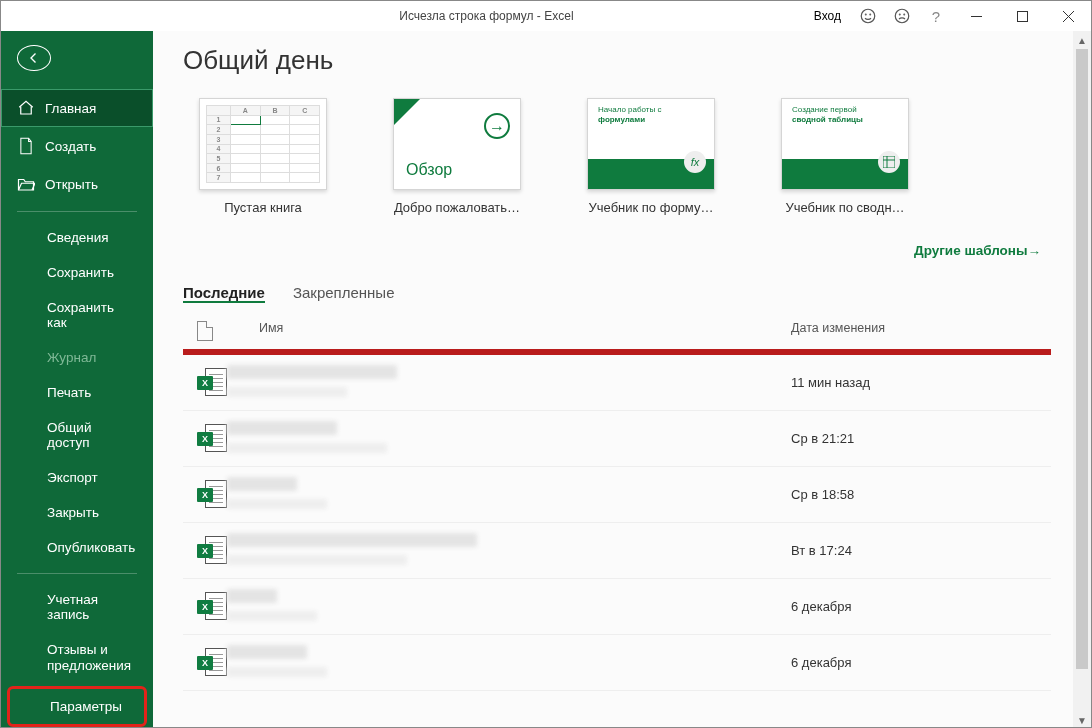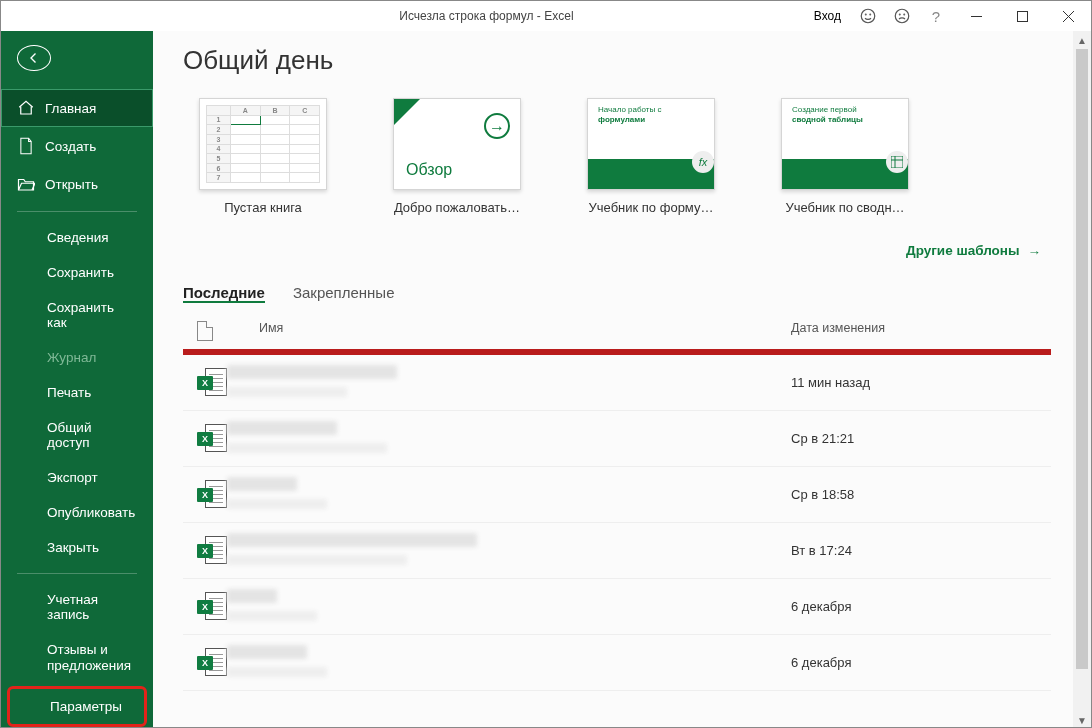--- a/index.html
+++ b/index.html
@@ -45,23 +45,23 @@
 .mini-grid th { background: #f5f5f5; }
 .mini-grid .sel { border: 1.5px solid #0f7b3e; }
 
 .tpl-thumb.welcome .band { position: absolute; top: 0; left: 0; width: 0; height: 0; border-top: 26px solid #0f7b3e; border-right: 26px solid transparent; }
 .tpl-thumb.welcome .band::after { content: ''; }
 .tpl-thumb.welcome .arrow { position: absolute; top: 14px; right: 10px; width: 26px; height: 26px; border: 2px solid #0f7b3e; border-radius: 50%; display: flex; align-items: center; justify-content: center; color: #0f7b3e; font-size: 16px; }
 .tpl-thumb.welcome .title-t { position: absolute; bottom: 10px; left: 12px; font-size: 16px; color: #0f7b3e; }
 
 .tpl-thumb.green .top { position: absolute; top: 6px; left: 10px; right: 10px; font-size: 8px; line-height: 1.2; color: #0f7b3e; }
 .tpl-thumb.green .bottom { position: absolute; bottom: 0; left: 0; right: 0; height: 30px; background: #0f7b3e; }
-.tpl-thumb.green .circ { position: absolute; bottom: 16px; right: 0; width: 22px; height: 22px; background: #eee; border-radius: 50%; display: flex; align-items: center; justify-content: center; font-size: 11px; font-style: italic; color: #0f7b3e; }
-
-.more-link { text-align: right; color: #0f7b3e; font-size: 13.5px; font-weight: 600; margin-bottom: 26px; padding-right: 10px; display: flex; justify-content: flex-end; align-items: center; gap: 8px; }
+.tpl-thumb.green .circ { position: absolute; bottom: 16px; right: 8px; width: 22px; height: 22px; background: #eee; border-radius: 50%; display: flex; align-items: center; justify-content: center; font-size: 11px; font-style: italic; color: #0f7b3e; }
+
+.more-link { text-align: right; color: #0f7b3e; font-size: 13.5px; font-weight: 600; margin-bottom: 26px; padding-right: 10px; display: flex; justify-content: flex-end; align-items: center; gap: 0; }
 
 .tabs { display: flex; gap: 28px; border-bottom: none; margin-bottom: 8px; }
 .tab { font-size: 15px; color: #555; padding-bottom: 0; cursor: pointer; }
 .tab.active { color: #222; font-weight: 600; border-bottom: 2px solid #0f7b3e; }
 
 .file-header { display: flex; padding: 10px 0 8px 14px; font-size: 12.5px; color: #555; border-bottom: 6px solid #b91c1c; }
 .file-header .col-name { flex: 1; padding-left: 40px; }
 .file-header .col-date { width: 260px; }
 .file-header .ico-col { width: 22px; }
 
@@ -173,24 +173,24 @@
     <div class="side-item textonly">
         <span>Печать</span>
       </div>
     <div class="side-item textonly">
         <span>Общий доступ</span>
       </div>
     <div class="side-item textonly">
         <span>Экспорт</span>
       </div>
     <div class="side-item textonly">
+        <span>Закрыть</span>
+      </div>
+    <div class="side-item textonly">
         <span>Опубликовать</span>
-      </div>
-    <div class="side-item textonly">
-        <span>Закрыть</span>
       </div>
     <div class="side-divider"></div>
     <div class="side-item textonly">
         <span>Учетная запись</span>
       </div>
     <div class="side-item textonly" style="line-height:1.2;">
         <span>Отзывы и предложения</span>
       </div>
     <div class="highlight">
       <div class="side-item textonly">

